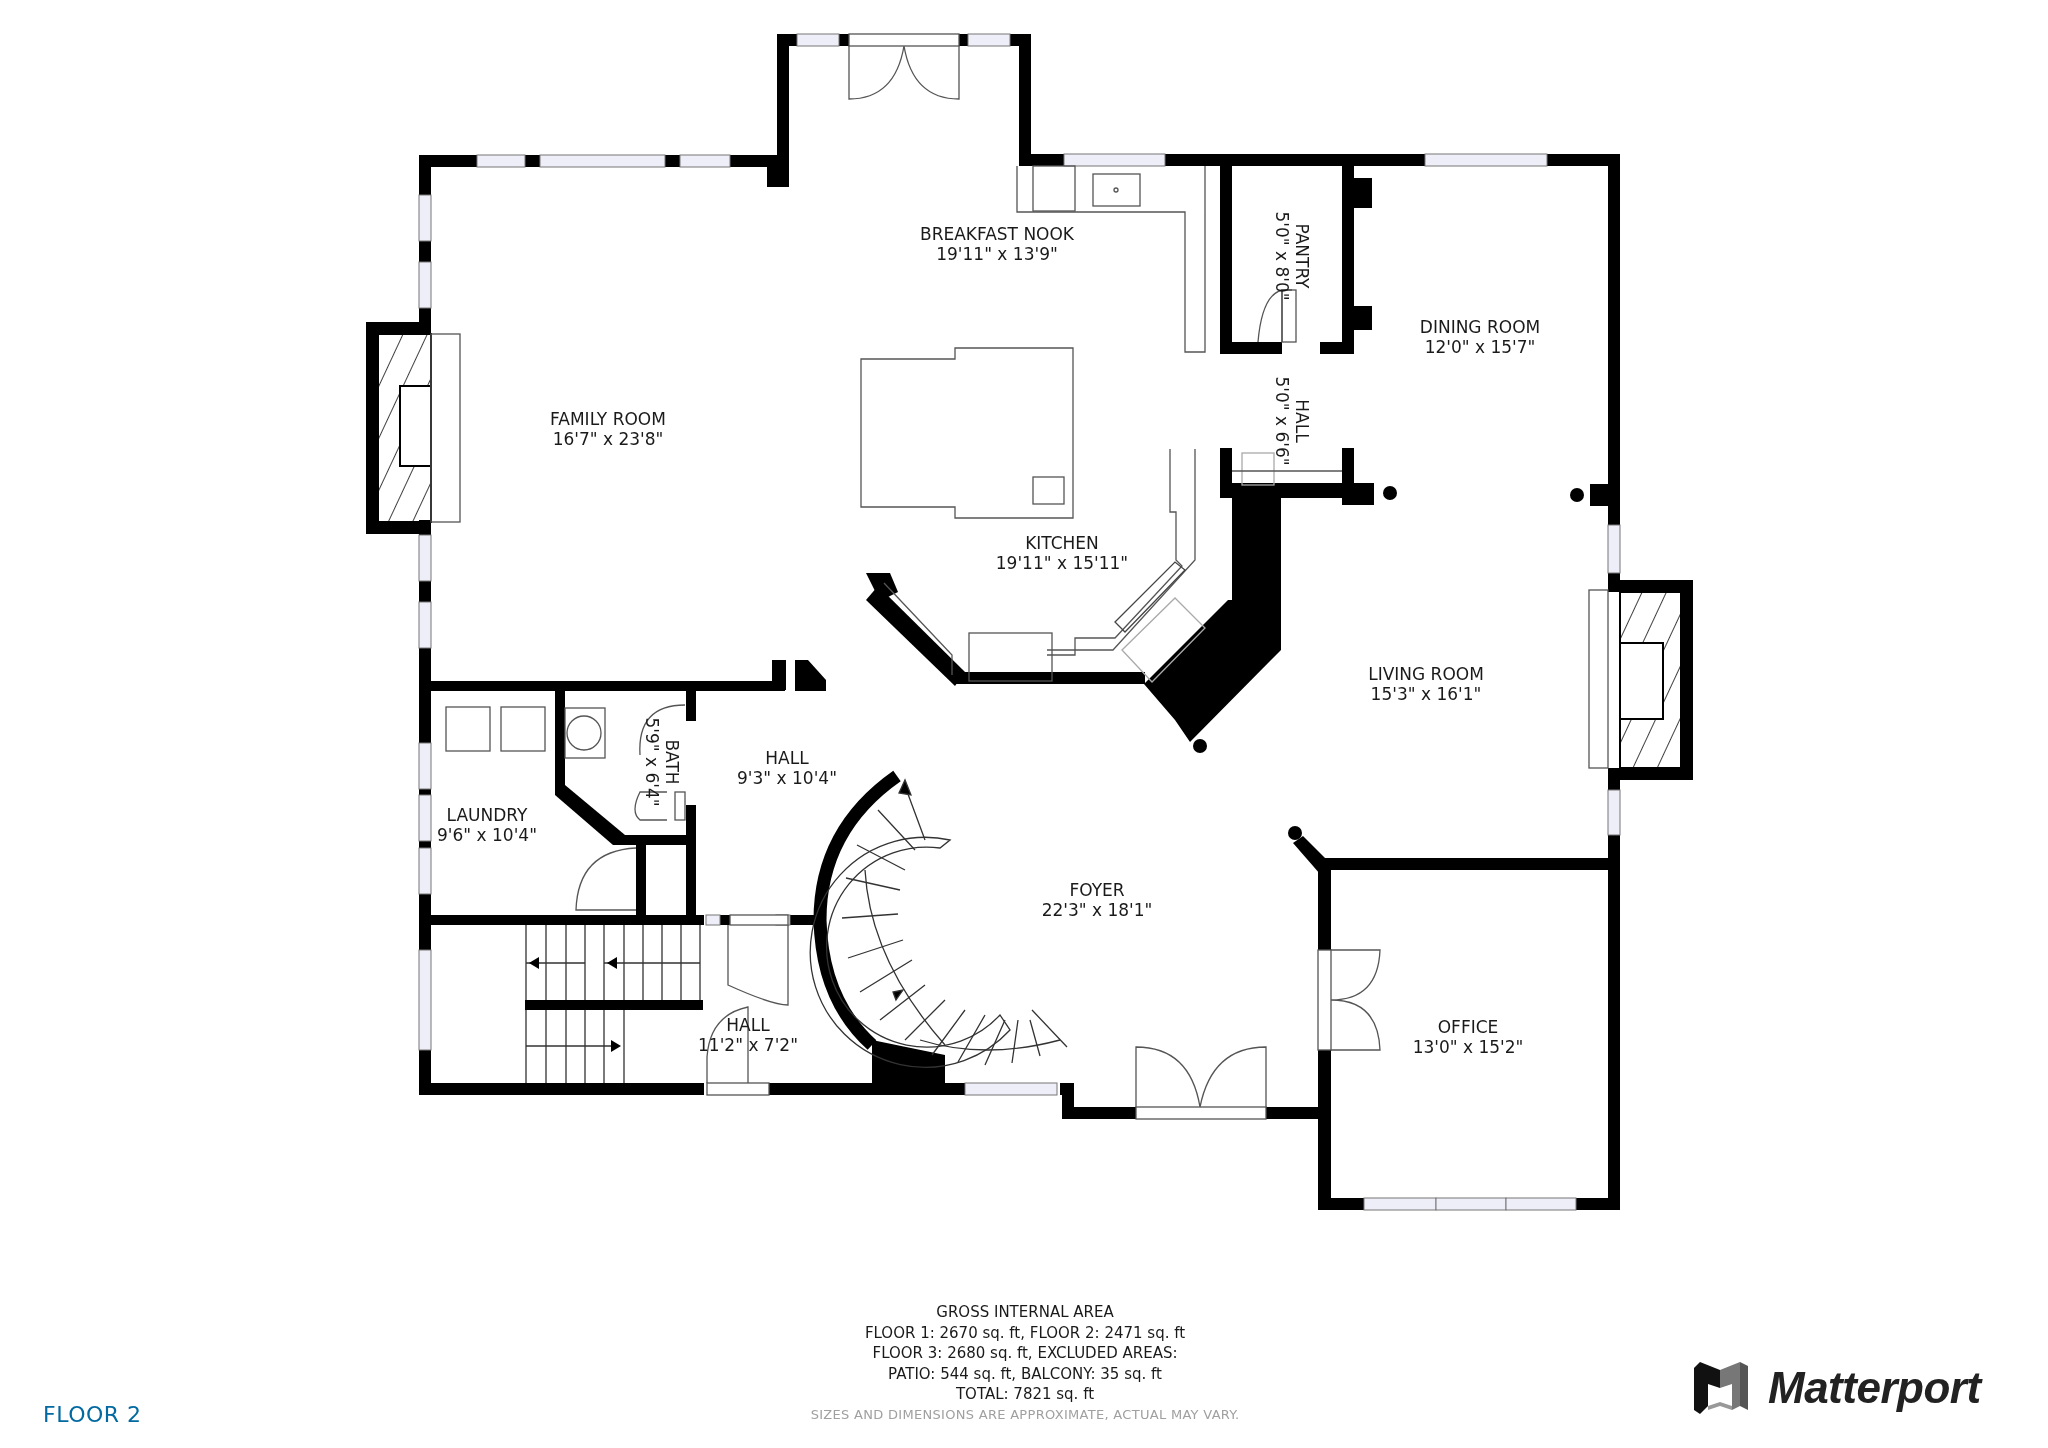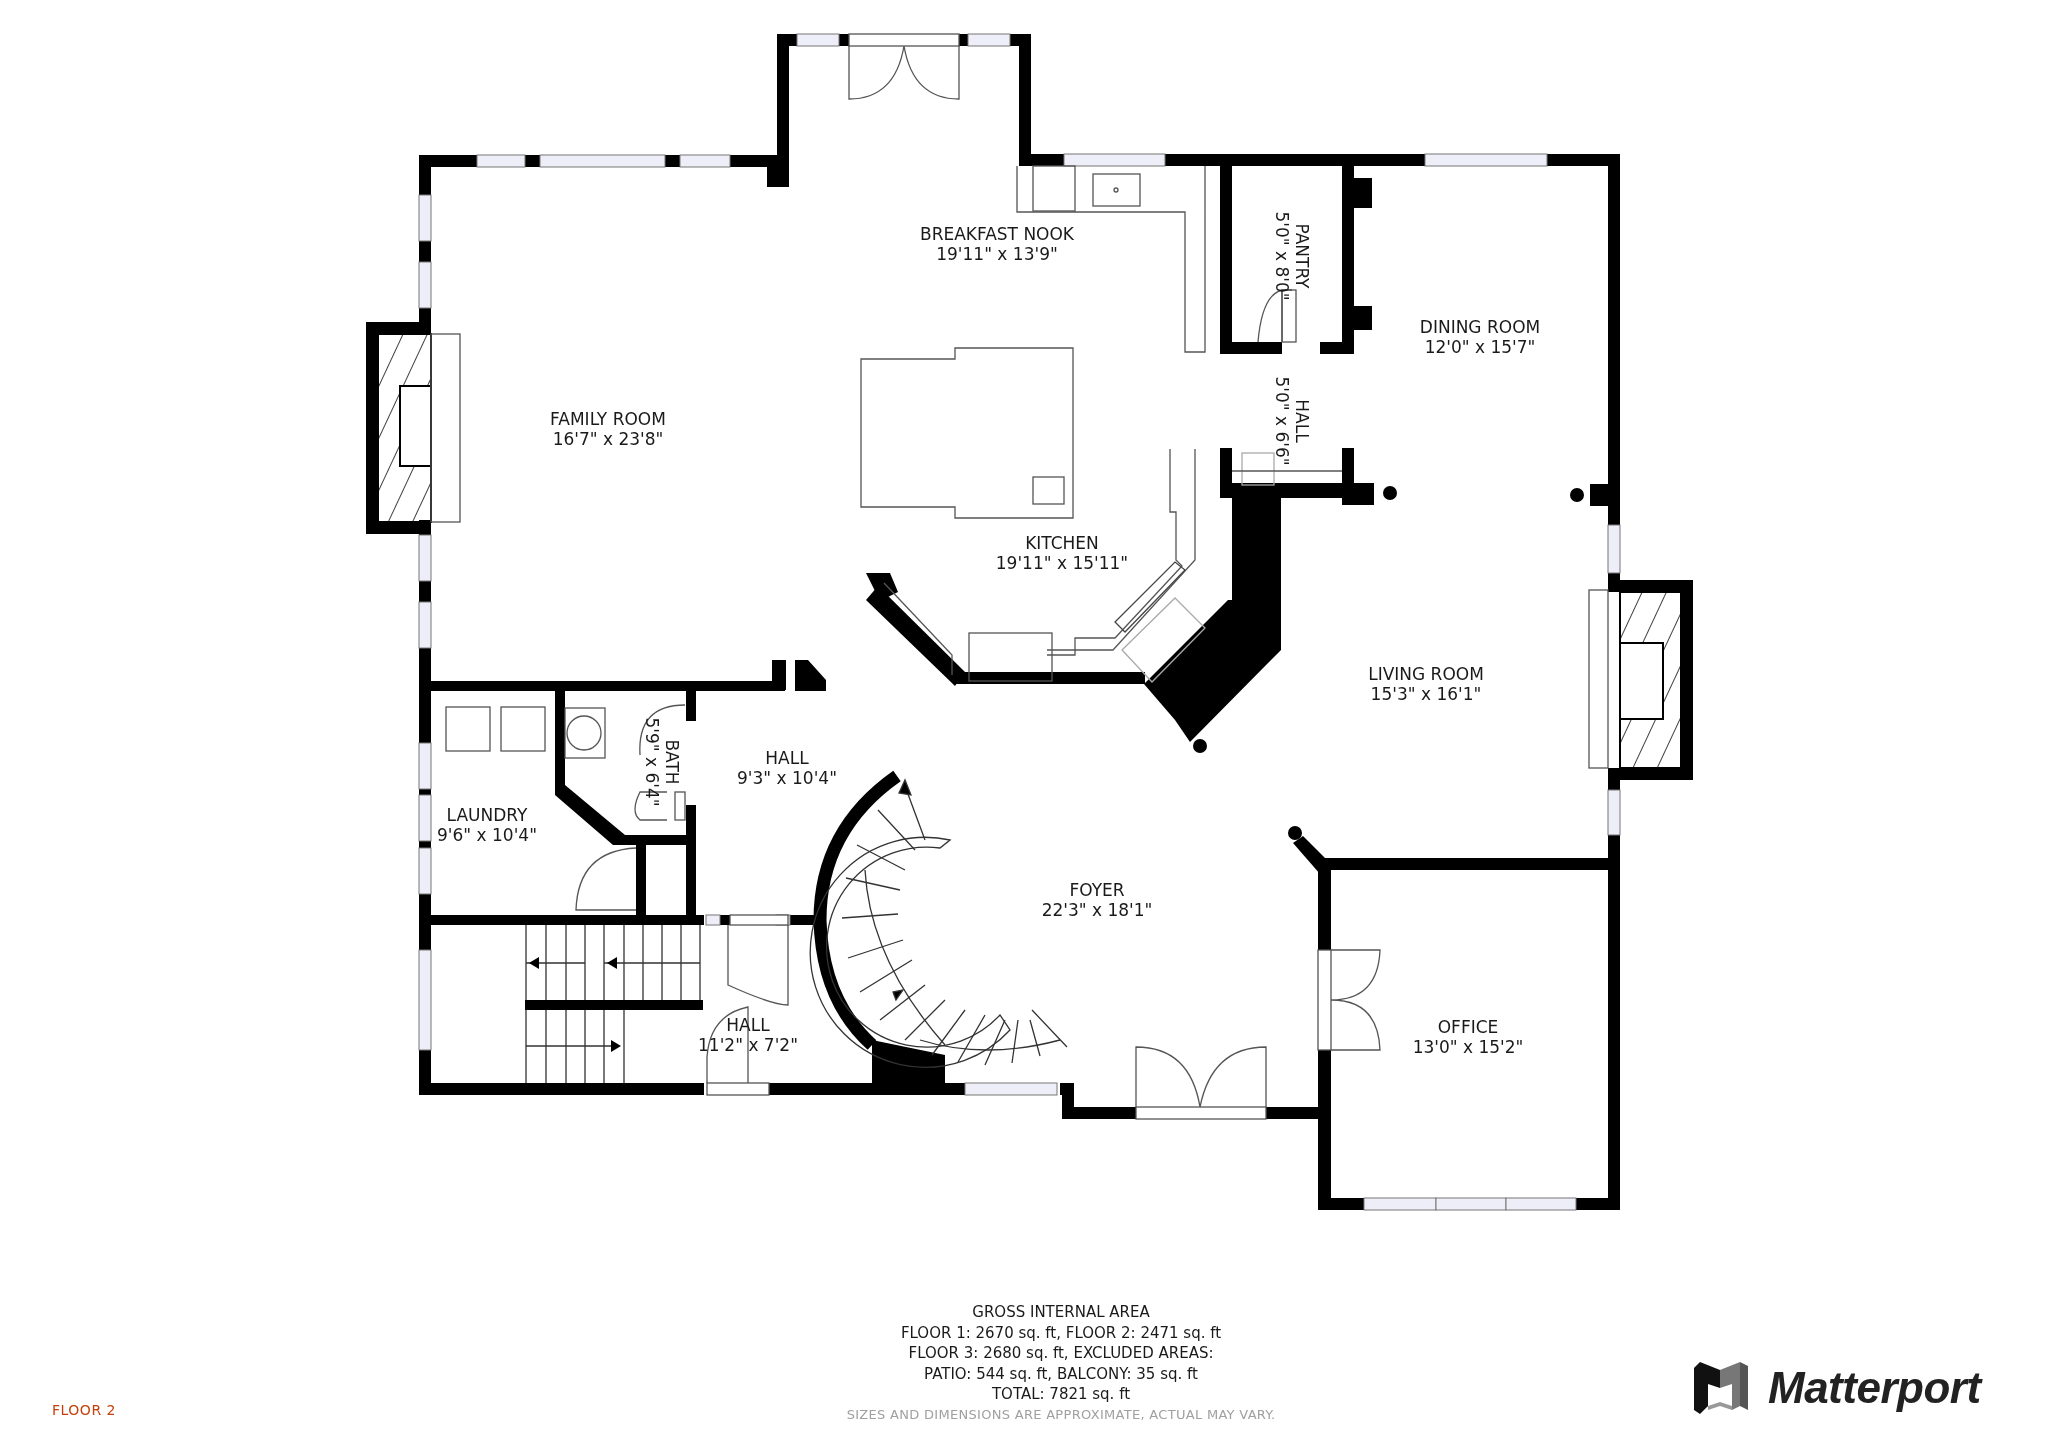--- a/index.html
+++ b/index.html
@@ -1,23 +1,23 @@
 <!DOCTYPE html>
 <html><head>
 <meta charset="utf-8">
 <style>
   html,body{margin:0;padding:0;background:#ffffff;}
   body{width:2048px;height:1448px;position:relative;overflow:hidden;font-family:"DejaVu Sans","Liberation Sans",sans-serif;}
   #plan{position:absolute;left:0;top:0;width:2048px;height:1448px;}
   .lbl{position:absolute;text-align:center;color:#1a1a1a;font-size:17px;line-height:20px;white-space:nowrap;transform:translate(-50%,-50%);}
   .lbl .n, .lbl .d{display:block;}
   .rot{transform:translate(-50%,-50%) rotate(90deg);}
-  #gia{position:absolute;left:1025px;top:1302px;transform:translateX(-50%);text-align:center;color:#1a1a1a;font-size:15px;line-height:20.5px;white-space:nowrap;margin-left:36px;}
+  #gia{position:absolute;left:1025px;top:1302px;transform:translateX(-50%);text-align:center;color:#1a1a1a;font-size:15px;line-height:20.5px;white-space:nowrap;}
   #gia .note{color:#a0a0a0;font-size:13px;letter-spacing:0.3px;}
-  #floorlbl{position:absolute;left:52px;top:1402px;color:#c2410c;font-size:14px;letter-spacing:0.5px;}
+  #floorlbl{position:absolute;left:43px;top:1402px;color:#0369a1;font-size:22px;letter-spacing:0.5px;}
   #brand{position:absolute;left:1694px;top:1360px;display:flex;align-items:center;font-style:italic;}
   #brand .word{font-family:"Liberation Sans","DejaVu Sans",sans-serif;font-weight:bold;font-size:44px;color:#222;margin-left:16px;letter-spacing:-0.5px;}
 </style>
 </head>
 <body>
 
 <svg id="plan" viewBox="0 0 2048 1448" xmlns="http://www.w3.org/2000/svg">
   <defs>
     <pattern id="hatch" width="22" height="22" patternUnits="userSpaceOnUse" patternTransform="rotate(25)">
       <line x1="0" y1="0" x2="0" y2="22" stroke="#000" stroke-width="1.5"></line>

